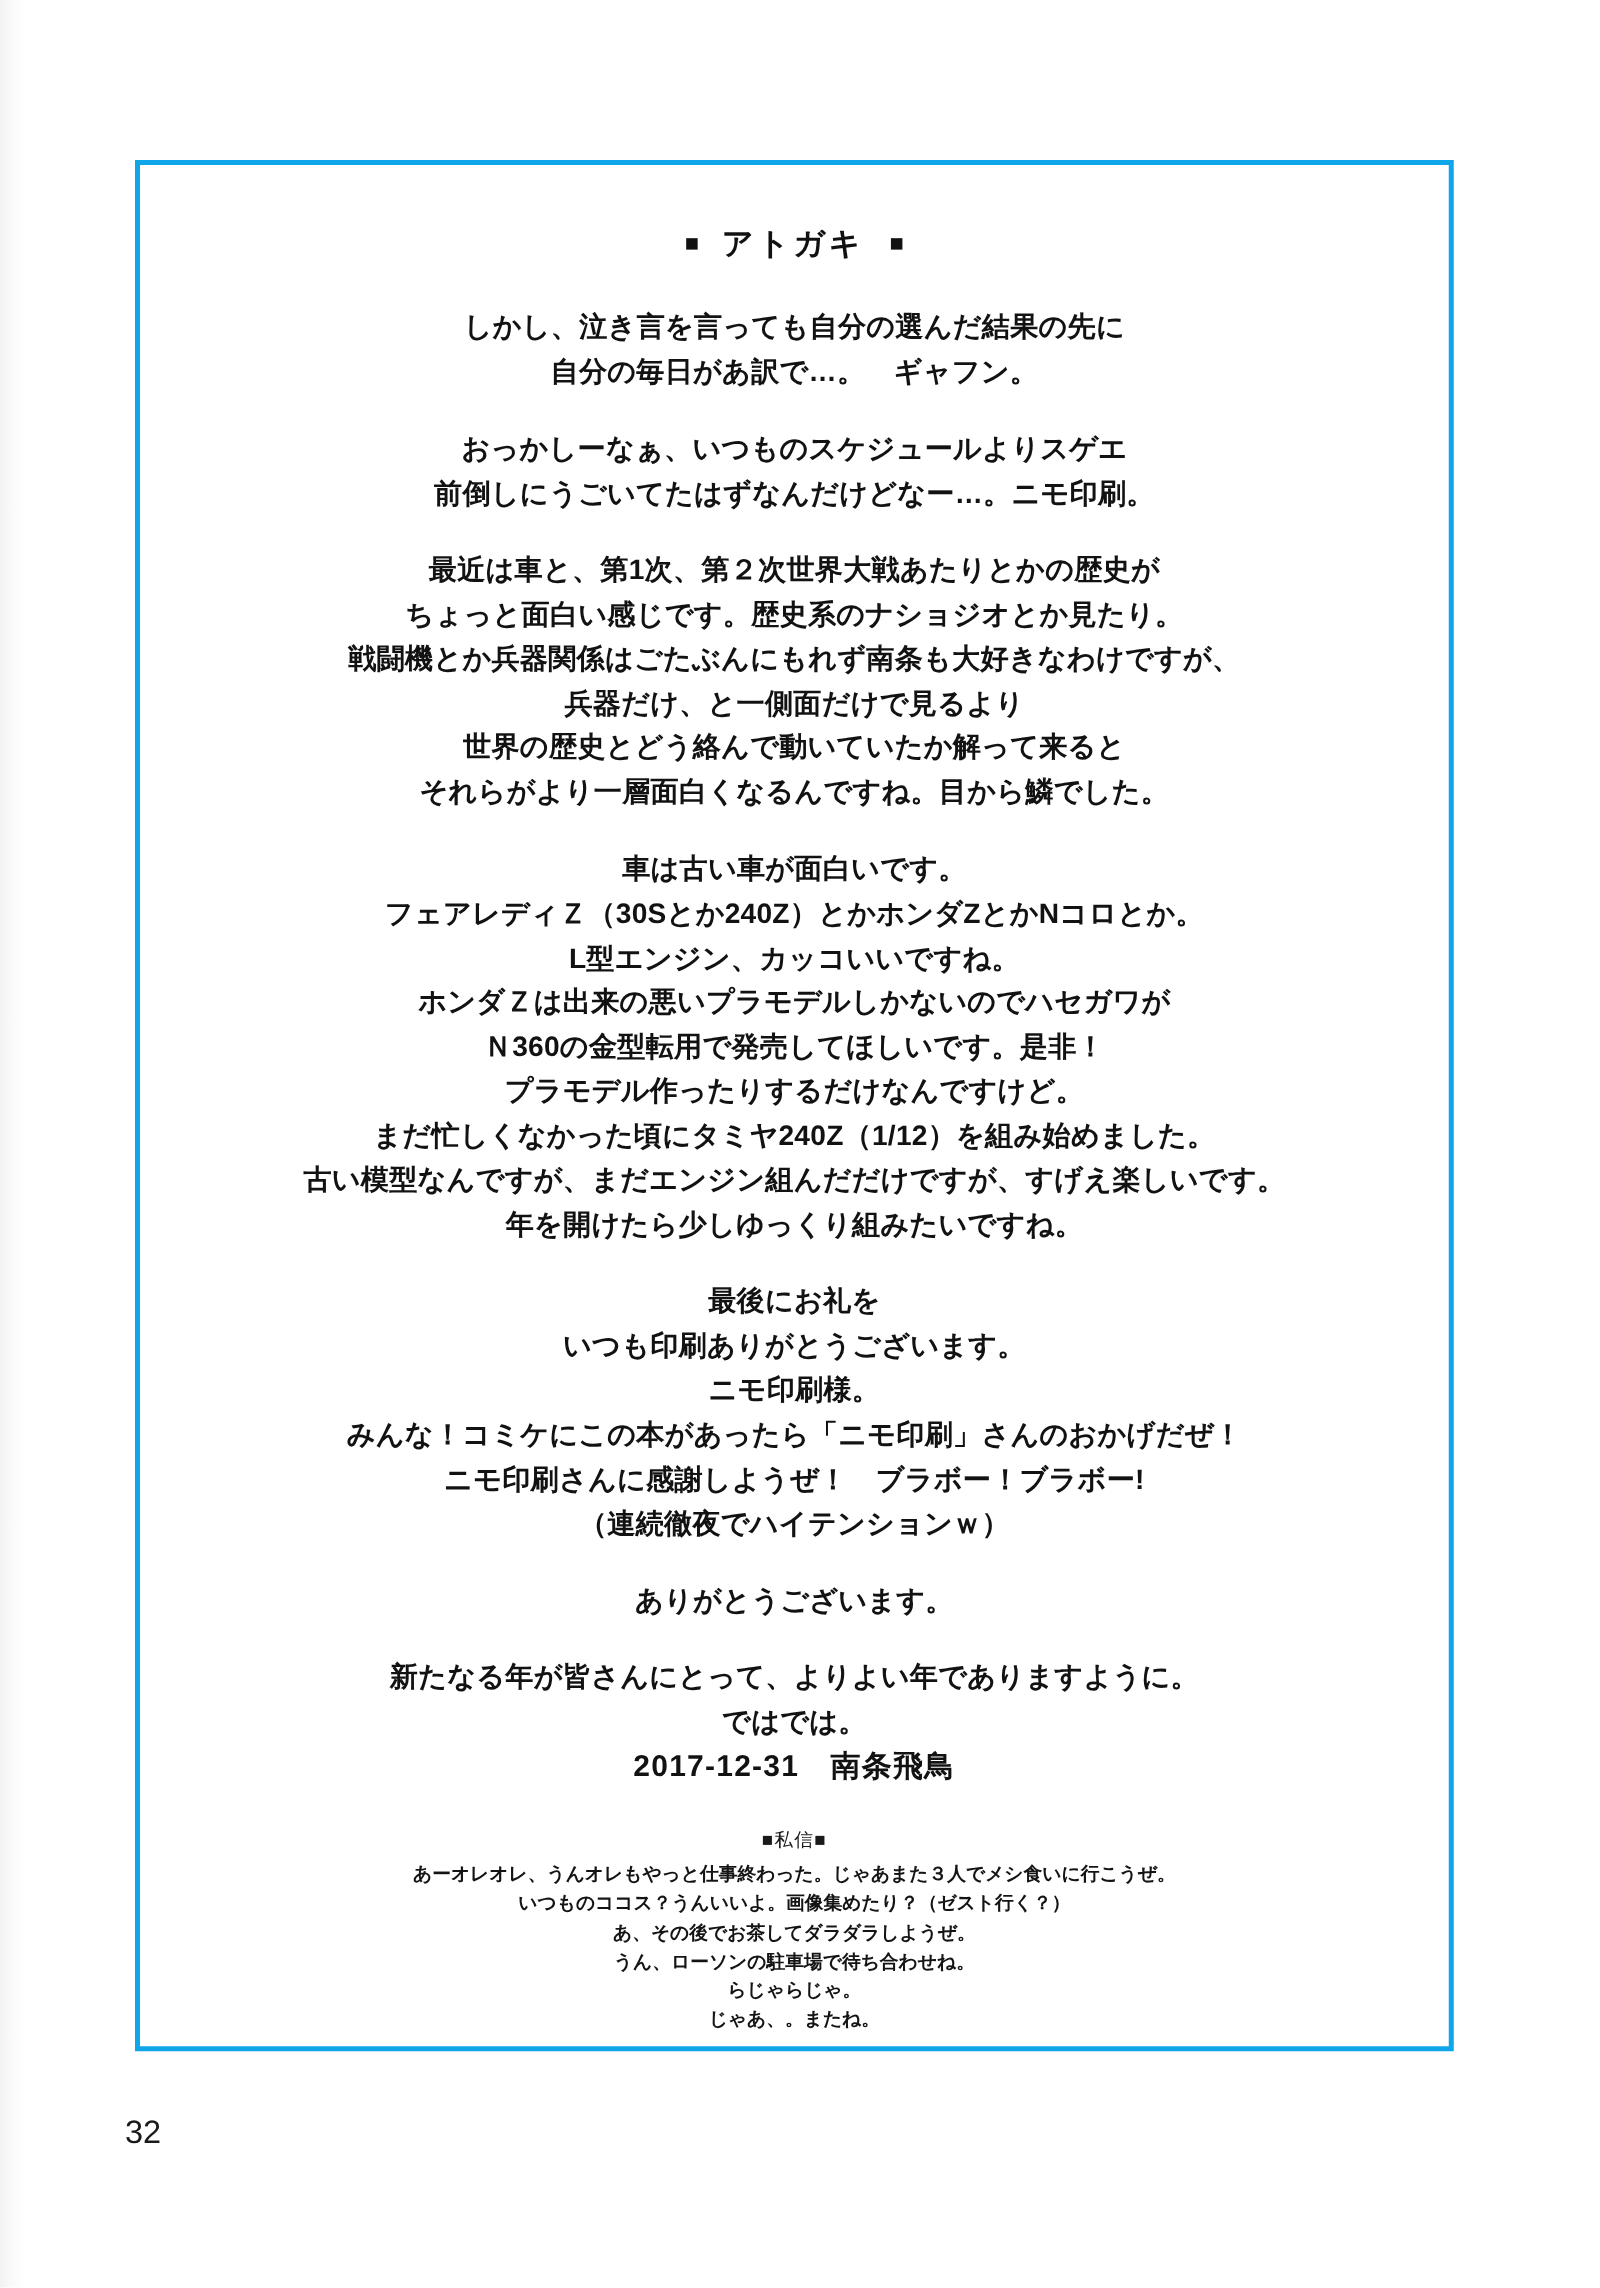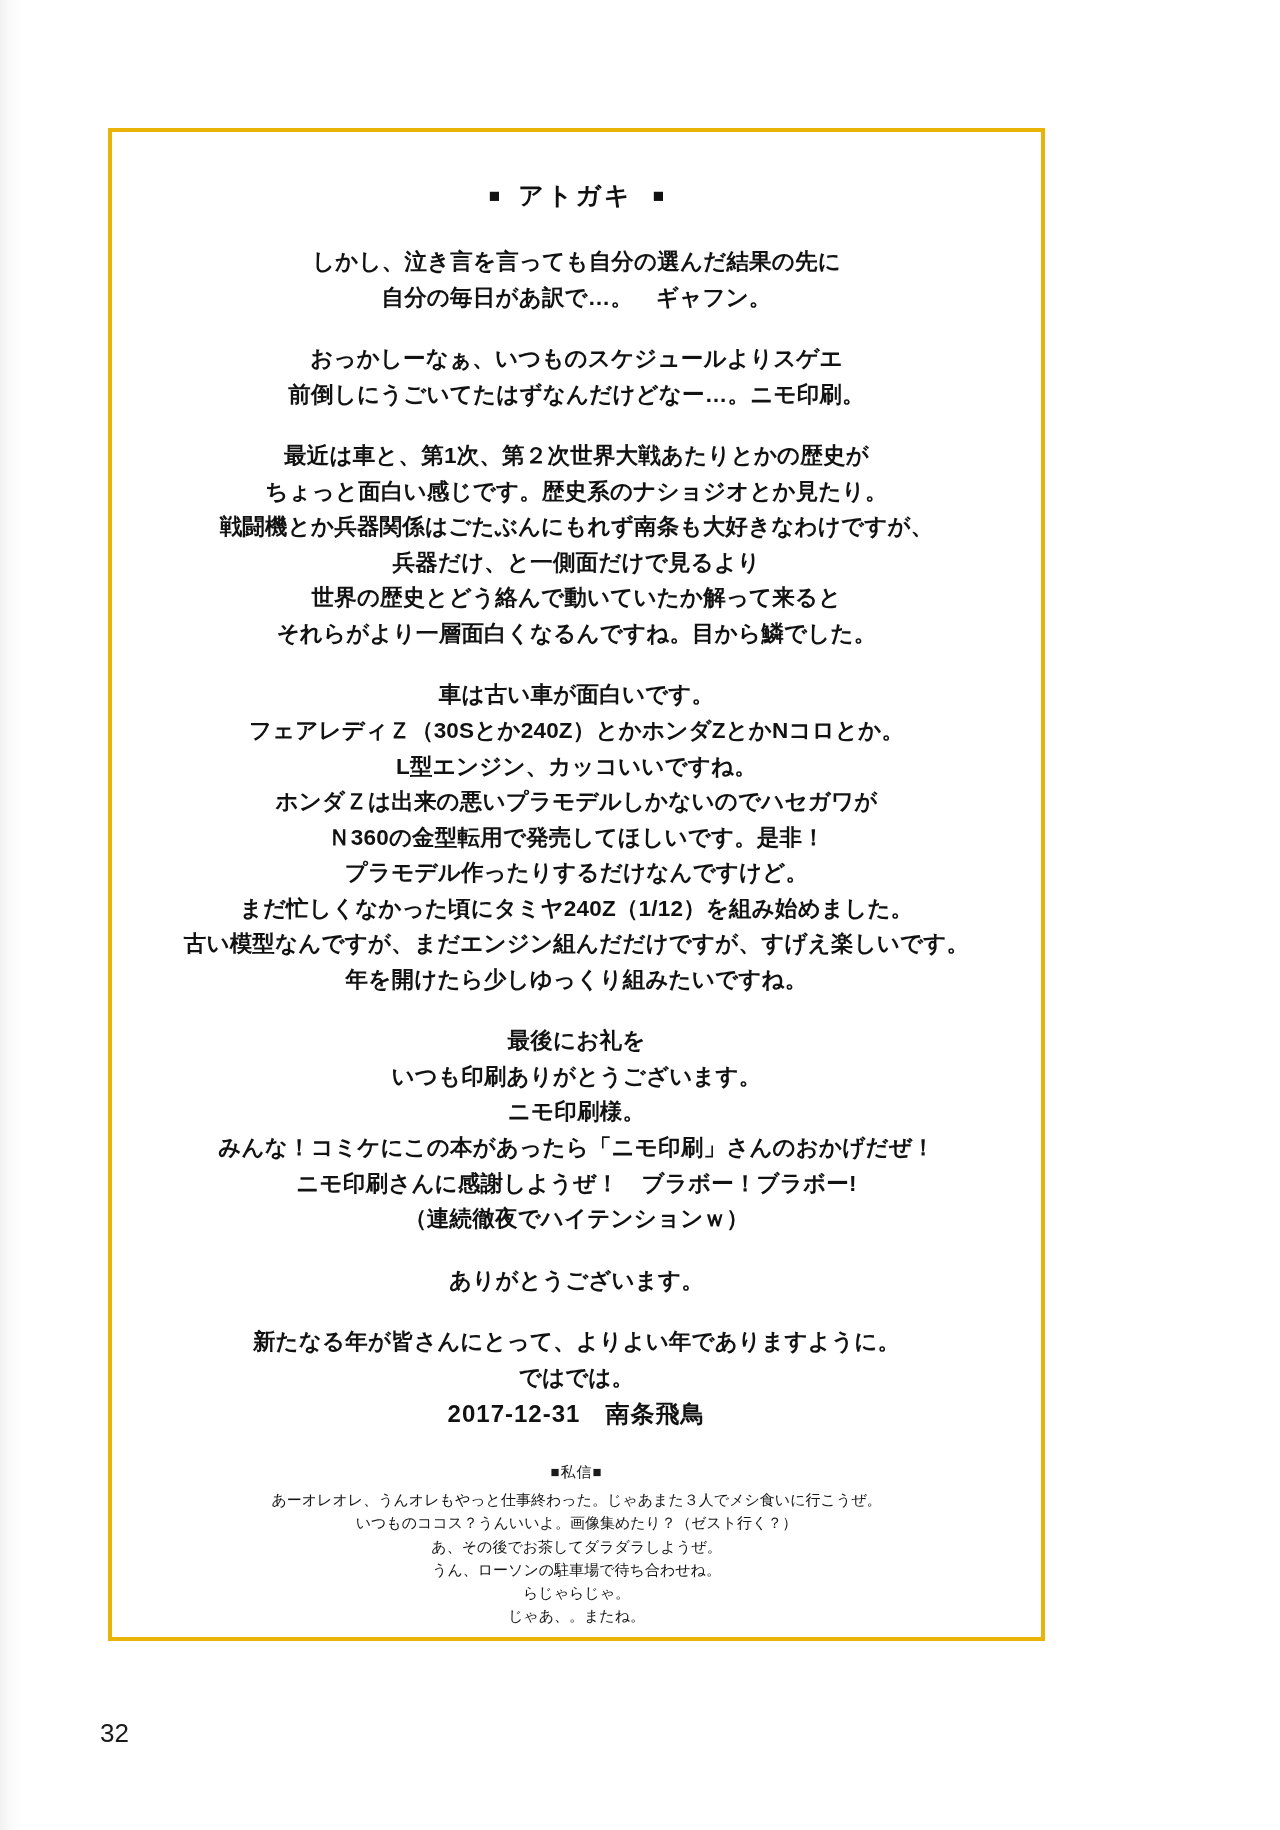--- a/index.html
+++ b/index.html
@@ -21,23 +21,23 @@
     left: 0;
     top: 0;
     width: 22px;
     height: 100%;
     background: linear-gradient(to right, #f2f2f2 0%, #fafafa 45%, #ffffff 100%);
   }
   .frame {
     position: absolute;
     left: 108px;
     top: 128px;
-    width: 937px;
+    width: 1055px;
     height: 1513px;
-    border: 4px solid #eab308;
+    border: 4px solid #0ea5e9;
     box-sizing: border-box;
     background: #ffffff;
   }
   .inner {
     position: absolute;
     left: 0;
     top: 0;
     width: 100%;
     height: 100%;
     padding: 30px 34px;
@@ -82,33 +82,32 @@
   .postscript-title {
     margin-top: 30px;
     font-size: 15px;
     font-weight: normal;
     letter-spacing: 1px;
   }
   .postscript {
     margin-top: 6px;
     font-size: 15px;
     line-height: 1.55;
-    font-weight: normal;
+    font-weight: bold;
     color: #141414;
   }
   .postscript .line { display: block; }
 
   .page-number {
     position: absolute;
     left: 100px;
     top: 1690px;
     font-size: 26px;
     color: #1a1a1a;
     font-family: "Liberation Sans", sans-serif;
-    margin-top: 28px;
   }
 </style>
 </head>
 <body>
 
 <div class="page-edge"></div>
 
 <div class="frame">
   <div class="inner">
 

